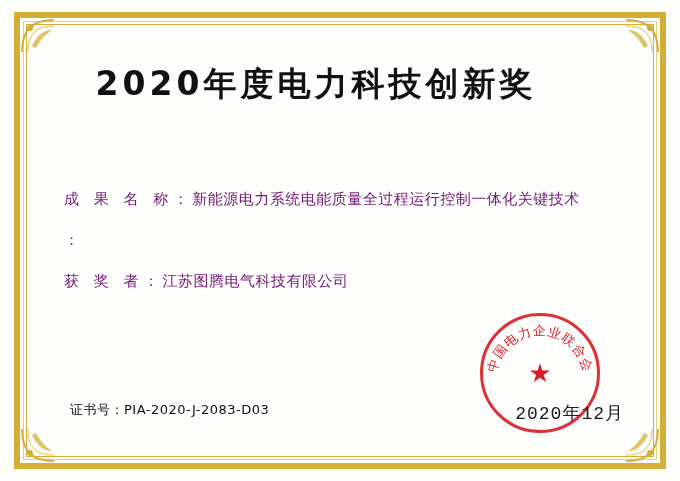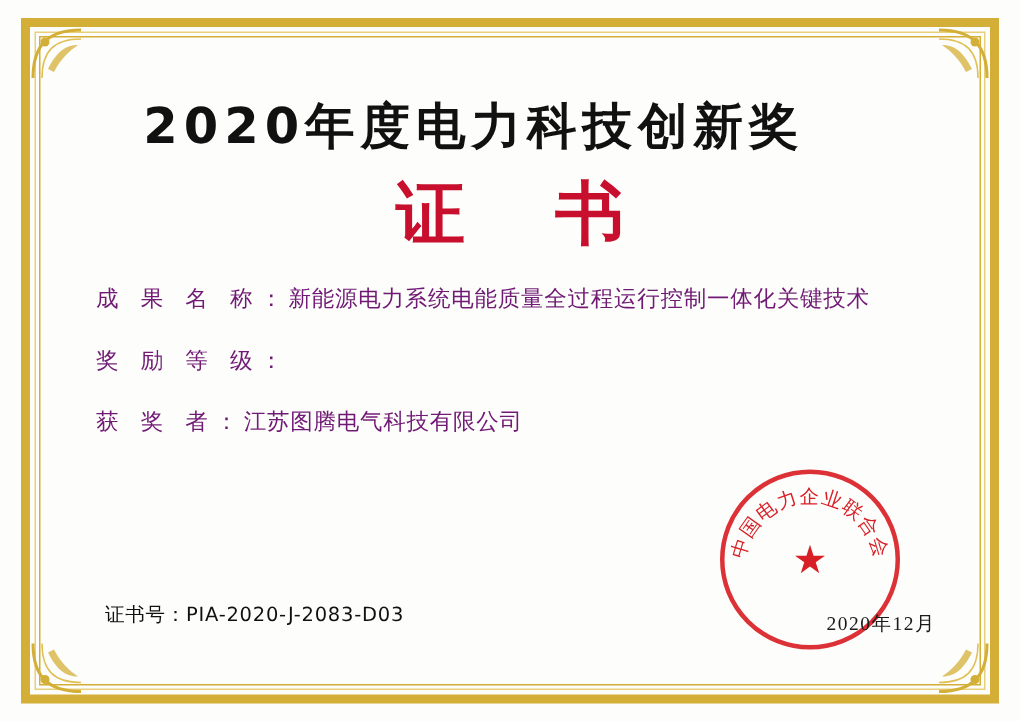--- a/index.html
+++ b/index.html
@@ -180,22 +180,22 @@
     color: #d81f26;
     font-family: "DejaVu Sans", "Liberation Sans", sans-serif;
     font-size: 11px;
   }
 
   
   .issue-date {
     position: absolute;
     right: 56px;
     bottom: 56px;
-    font-family: Liberation Serif, serif;
-    font-size: 13px;
+    font-family: Liberation Mono, monospace;
+    font-size: 18px;
     color: #1a1a1a;
     letter-spacing: 1px;
     white-space: nowrap;
   }
 </style>
 </head>
 <body>
 
 <div class="certificate">
 
@@ -229,32 +229,30 @@
   <div class="corner corner-br">
     <svg width="54" height="40" viewBox="0 0 54 40">
       <path d="M4 36 C4 14, 14 4, 36 4" fill="none" stroke="#d4af37" stroke-width="2"></path>
       <path d="M10 36 C10 18, 18 10, 36 10" fill="none" stroke="#e0bf55" stroke-width="1"></path>
       <path d="M14 30 C20 18, 26 14, 34 14 C28 18, 22 24, 18 32 Z" fill="#d4af37" opacity="0.75"></path>
       <circle cx="12" cy="12" r="3" fill="#d4af37"></circle>
     </svg>
   </div>
 
   <div class="title-main">2020年度电力科技创新奖</div>
-  <div class="title-sub">证 书</div>
 
   <div class="fields">
 
     <div class="field-row">
       <span class="field-label">成 果 名 称</span>
       <span class="field-colon">：</span>
       <span class="field-value">新能源电力系统电能质量全过程运行控制一体化关键技术</span>
     </div>
 
     <div class="field-row">
-      <span class="field-label">奖 励 等 级</span>
       <span class="field-colon">：</span>
     </div>
 
     <div class="field-row">
       <span class="field-label">获  奖  者</span>
       <span class="field-colon">：</span>
       <span class="field-value">江苏图腾电气科技有限公司</span>
     </div>
 
   </div>

